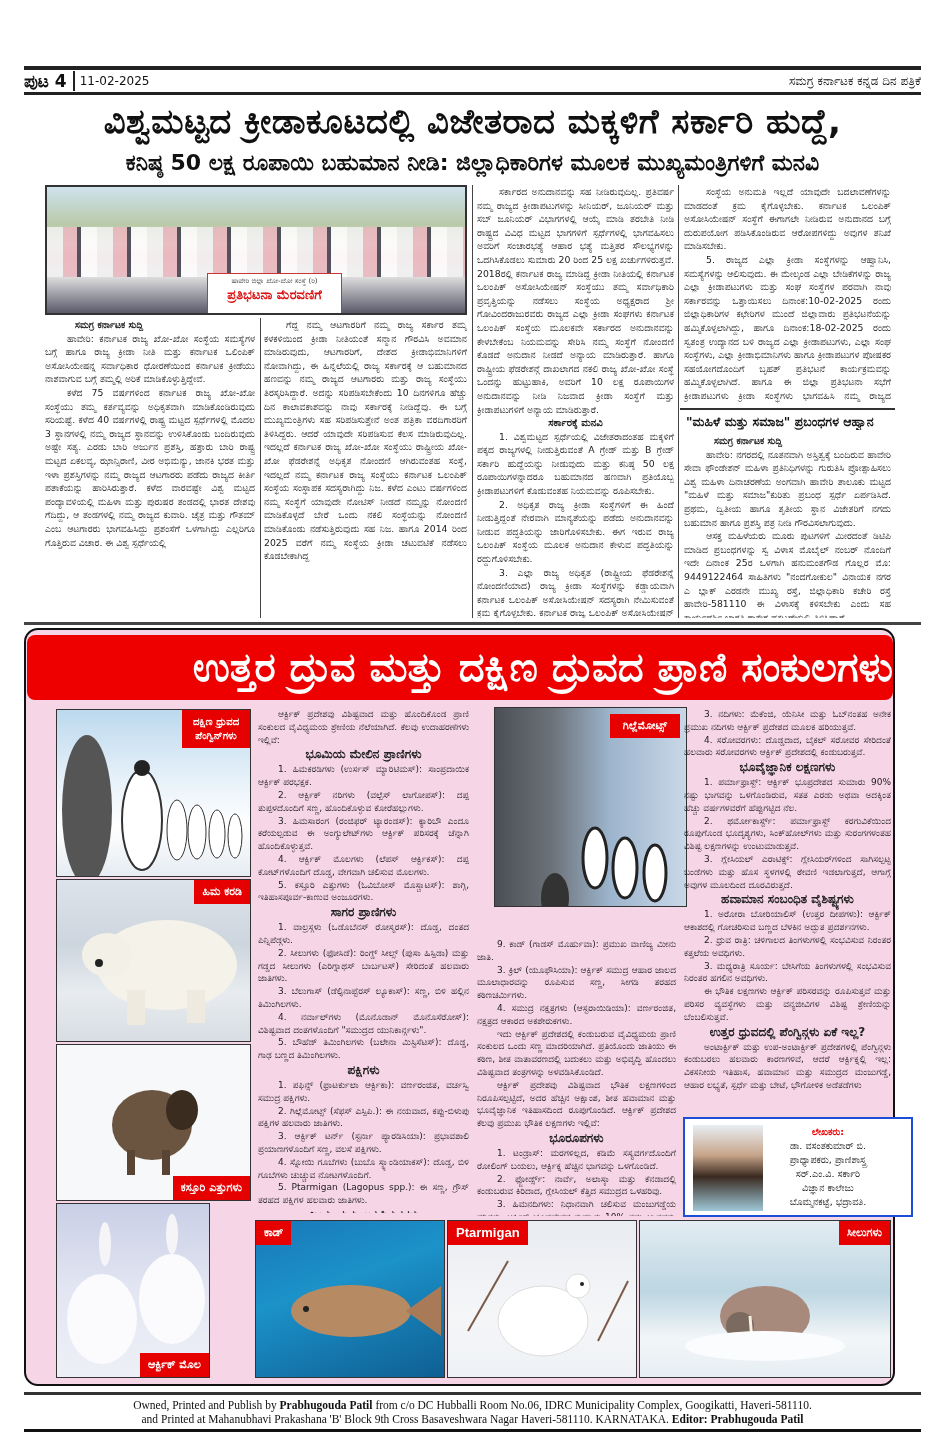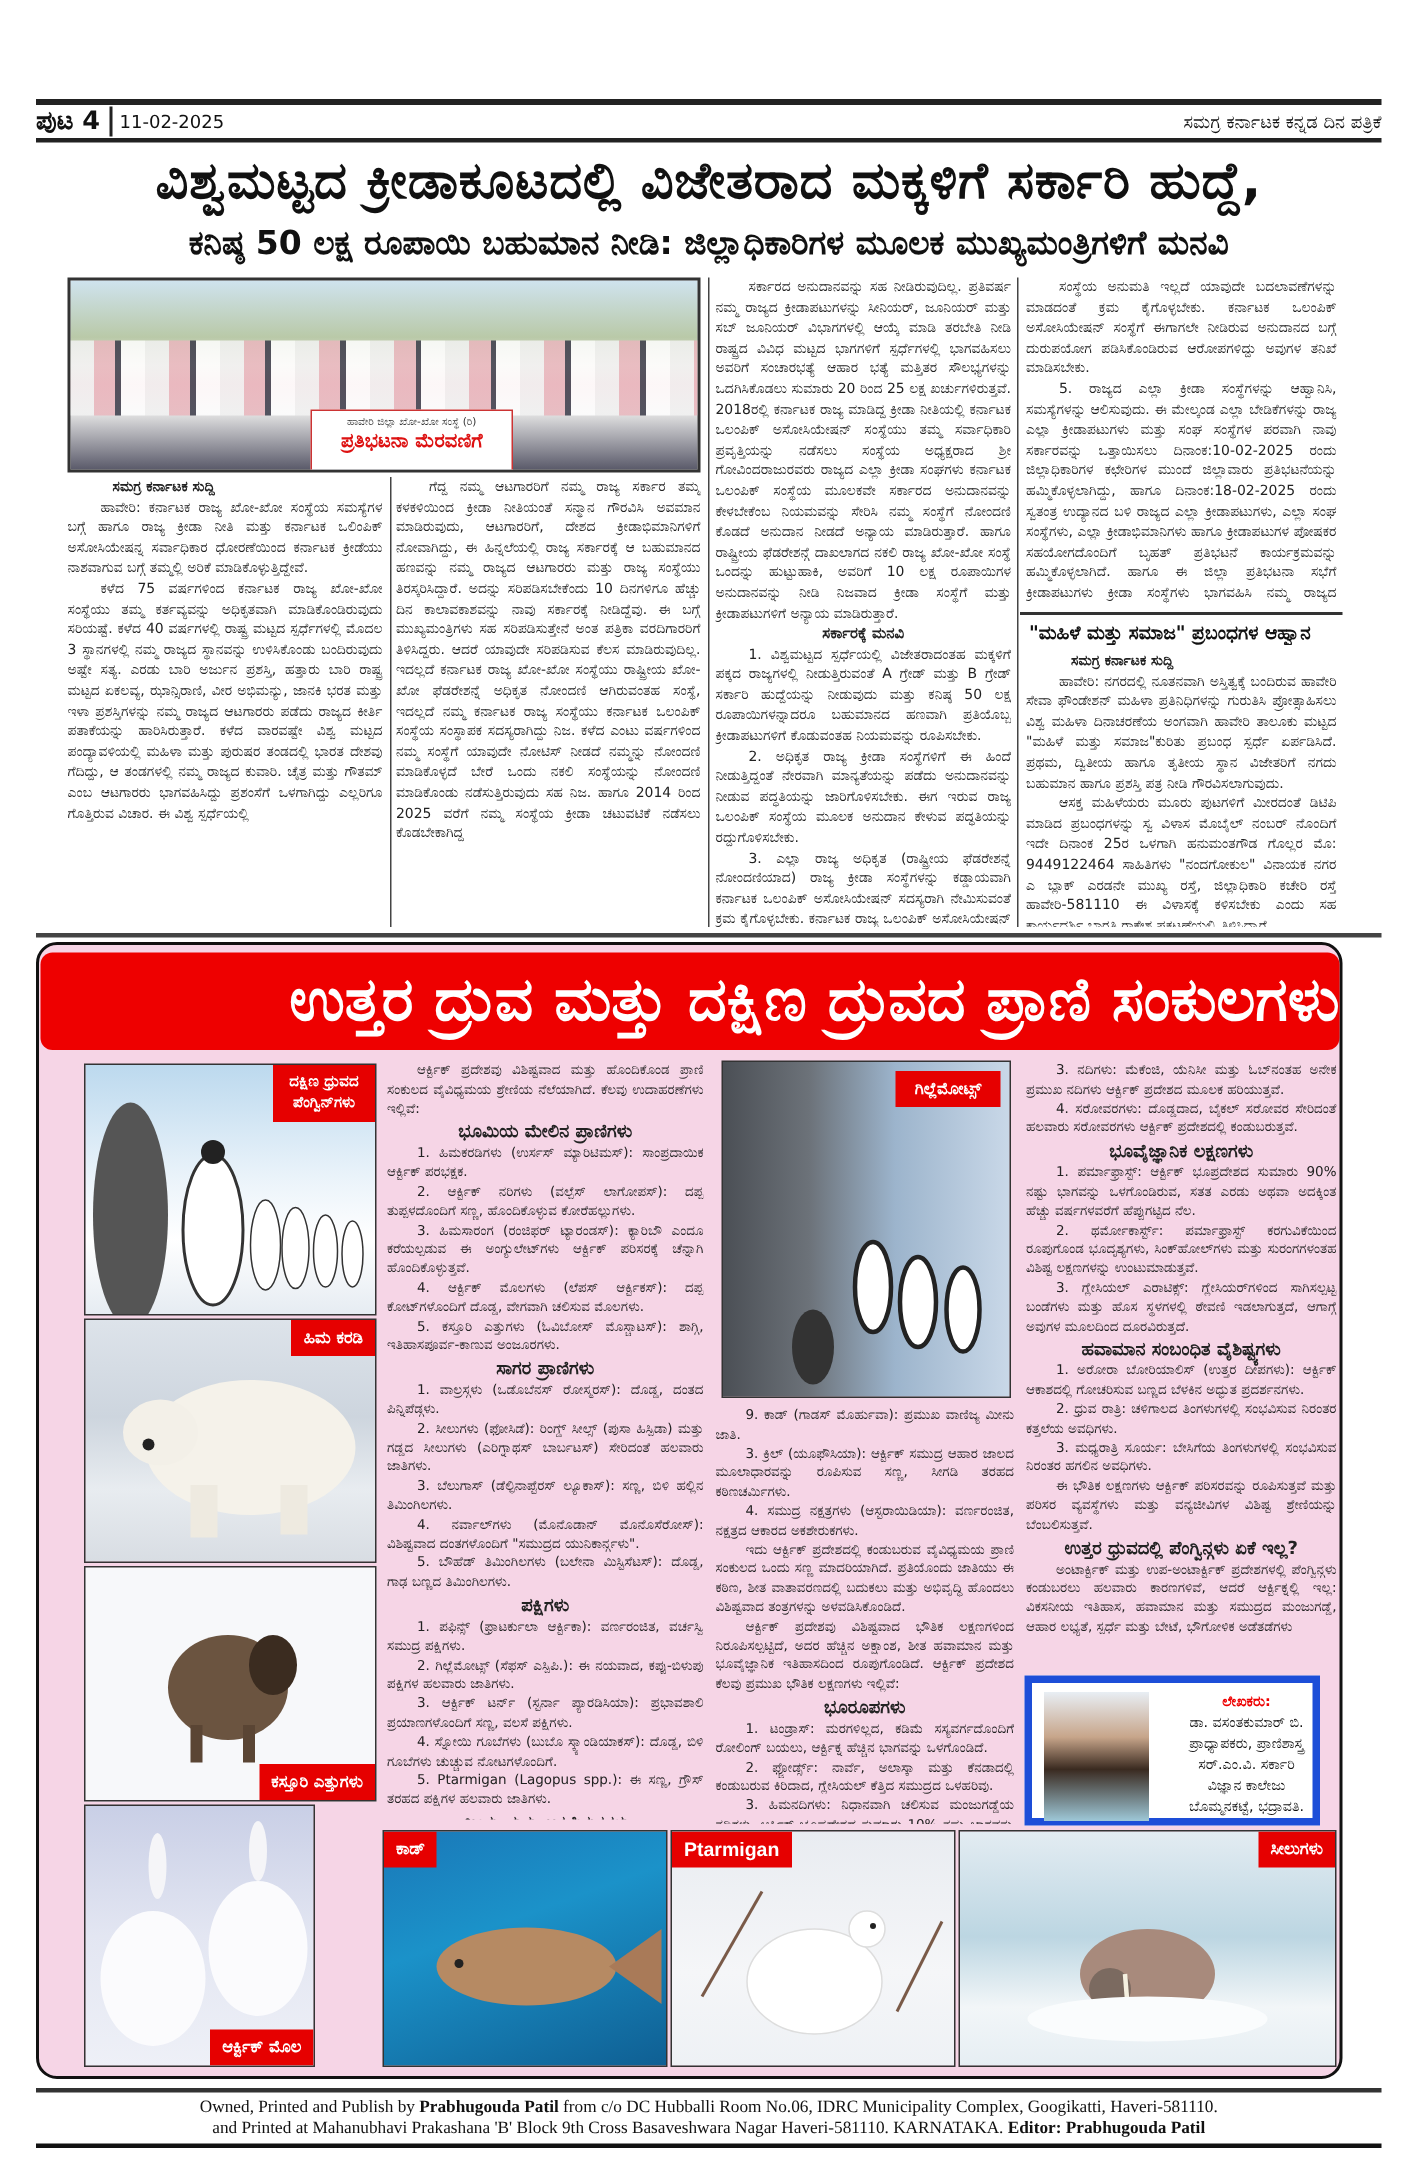--- a/index.html
+++ b/index.html
@@ -36,21 +36,21 @@
   
   .feature { position: absolute; left: 24px; top: 628px; width: 871px; height: 758px; border: 2px solid #111; border-radius: 14px; background: #f6d5e6; }
   .feature-title { position: absolute; left: 27px; top: 635px; width: 866px; height: 65px; background: #ee0000; border-radius: 8px;
     color: #fff; font-size: 40px; font-weight: bold; text-align: right; line-height: 65px; white-space: nowrap; overflow: hidden; }
   .pic { position: absolute; border: 1px solid #333; overflow: hidden; }
   .tag { position: absolute; background: #e60000; color: #fff; font-weight: bold; font-size: 11px; line-height: 14px; padding: 5px 8px; text-align: center; }
   .pink-col { position: absolute; font-size: 9px; line-height: 12.8px; text-align: justify; color: #222; overflow: hidden; }
   .pink-col p { text-indent: 20px; }
   .pink-col .h { text-align: center; font-weight: bold; font-size: 12px; line-height: 17px; text-indent: 0; }
 
-  .author { position: absolute; left: 683px; top: 1117px; width: 197px; height: 100px; border: 5px solid #1d4ed8; background: #fff; }
+  .author { position: absolute; left: 683px; top: 1117px; width: 230px; height: 100px; border: 2px solid #1d4ed8; background: #fff; }
   .author .photo-a { position: absolute; left: 8px; top: 6px; width: 70px; height: 86px; background: linear-gradient(180deg,#e8eef4 0%, #c7a58a 35%, #3a2a20 60%, #9ec8d8 100%); }
   .author .txt { position: absolute; left: 82px; top: 6px; width: 122px; text-align: center; font-size: 9.5px; line-height: 14px; }
   .author .lbl { color: #e00; font-weight: bold; }
 
   .rule-foot1 { position: absolute; left: 24px; top: 1392px; width: 897px; height: 3px; background: #333; }
   .footer { position: absolute; left: 24px; top: 1398px; width: 897px; text-align: center; font-family: "Liberation Serif", serif; font-size: 11.5px; line-height: 14px; }
   .rule-foot2 { position: absolute; left: 24px; top: 1429px; width: 897px; height: 3px; background: #111; }
 </style>
 </head>
 <body>
@@ -167,21 +167,21 @@
     <p class="">5. ಬೌಹೆಡ್ ತಿಮಿಂಗಿಲಗಳು (ಬಲೇನಾ ಮಿಸ್ಟಿಸೆಟಸ್): ದೊಡ್ಡ, ಗಾಢ ಬಣ್ಣದ ತಿಮಿಂಗಿಲಗಳು.</p>
     <p class="h">ಪಕ್ಷಿಗಳು</p>
     <p class="">1. ಪಫಿನ್ಸ್ (ಫ್ರಾಟರ್ಕುಲಾ ಆರ್ಕ್ಟಿಕಾ): ವರ್ಣರಂಜಿತ, ವರ್ಚಸ್ವಿ ಸಮುದ್ರ ಪಕ್ಷಿಗಳು.</p>
     <p class="">2. ಗಿಲ್ಲೆಮೋಟ್ಸ್ (ಸೆಫಸ್ ಎಸ್ಪಿಪಿ.): ಈ ನಯವಾದ, ಕಪ್ಪು-ಬಿಳುಪು ಪಕ್ಷಿಗಳ ಹಲವಾರು ಜಾತಿಗಳು.</p>
     <p class="">3. ಆರ್ಕ್ಟಿಕ್ ಟರ್ನ್ (ಸ್ಟರ್ನಾ ಪ್ಯಾರಡಿಸಿಯಾ): ಪ್ರಭಾವಶಾಲಿ ಪ್ರಯಾಣಗಳೊಂದಿಗೆ ಸಣ್ಣ, ವಲಸೆ ಪಕ್ಷಿಗಳು.</p>
     <p class="">4. ಸ್ನೋಯಿ ಗೂಬೆಗಳು (ಬುಬೊ ಸ್ಕ್ಯಾಂಡಿಯಾಕಸ್): ದೊಡ್ಡ, ಬಿಳಿ ಗೂಬೆಗಳು ಚುಚ್ಚುವ ನೋಟಗಳೊಂದಿಗೆ.</p>
     <p class="">5. Ptarmigan (Lagopus spp.): ಈ ಸಣ್ಣ, ಗ್ರೌಸ್ ತರಹದ ಪಕ್ಷಿಗಳ ಹಲವಾರು ಜಾತಿಗಳು.</p>
     <p class="h">ಮೀನು ಮತ್ತು ಅಕಶೇರುಕಗಳು</p>
   </div>
 
-<div class="pic" style="left:481px; top:707px; width:193px; height:225px; background:linear-gradient(90deg,#4b4f55 0%,#6c7279 30%,#9cb4cc 60%,#c9d8e8 100%);text-decoration:underline;">
+<div class="pic" style="left:494px; top:707px; width:193px; height:200px; background:linear-gradient(90deg,#4b4f55 0%,#6c7279 30%,#9cb4cc 60%,#c9d8e8 100%);text-decoration:underline;">
   <svg width="193" height="225">
     <ellipse cx="100" cy="150" rx="12" ry="30" fill="#fff" stroke="#222" stroke-width="3"></ellipse>
     <ellipse cx="130" cy="160" rx="12" ry="30" fill="#fff" stroke="#222" stroke-width="3"></ellipse>
     <ellipse cx="160" cy="165" rx="11" ry="28" fill="#fff" stroke="#222" stroke-width="3"></ellipse>
     <ellipse cx="60" cy="190" rx="14" ry="25" fill="#333"></ellipse>
   </svg>
   <div class="tag" style="right:6px; top:6px; width:70px;">ಗಿಲ್ಲೆಮೋಟ್ಸ್</div>
 </div>
 
 <div class="pink-col" id="feat-col-b" style="left:477px; top:938px; width:199px; height:278px;">

